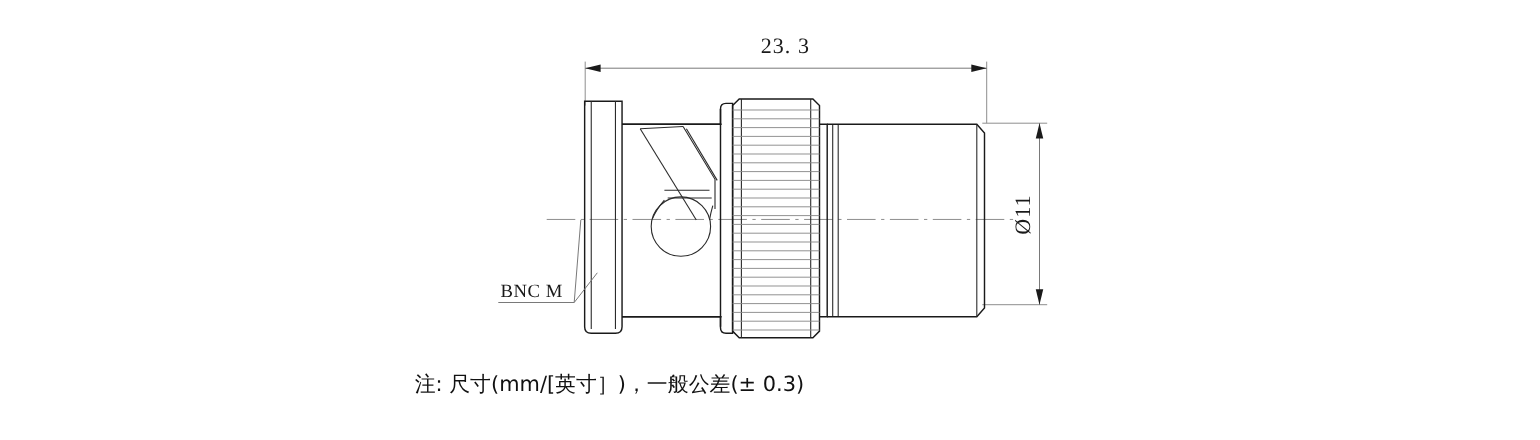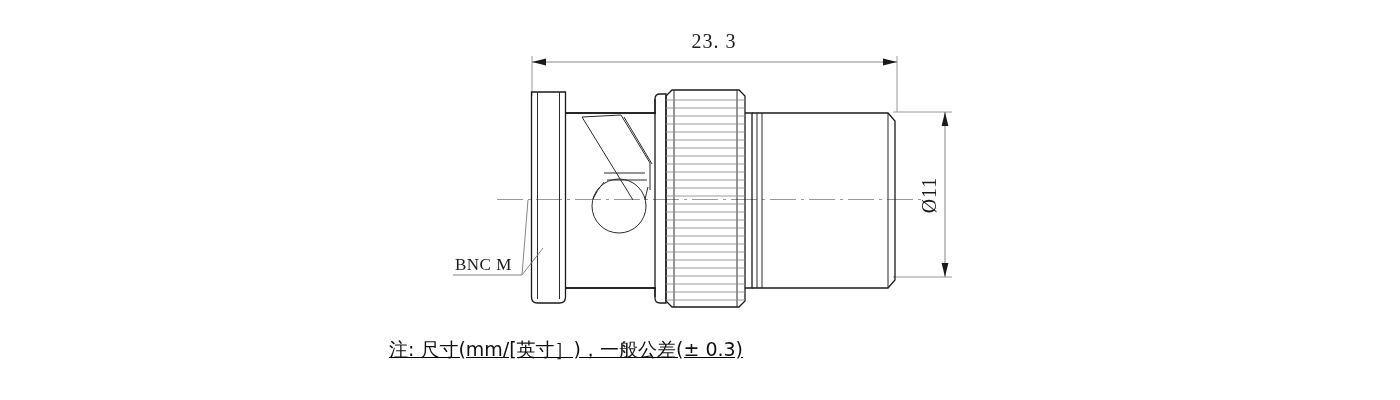--- a/index.html
+++ b/index.html
@@ -76,26 +76,25 @@
     letter-spacing: 1px;
   }
   .callout-text {
     font-family: "Liberation Serif", serif;
     font-size: 17px;
     fill: #1a1a1a;
     letter-spacing: 0.5px;
   }
   .note-block {
     position: absolute;
-    left: 12px;
+    left: 0;
     top: 337px;
     width: 1108px;
     text-align: center;
     line-height: 1.35;
-    text-decoration: underline;
   }
   .note-cn {
     font-family: "DejaVu Sans", "Liberation Sans", sans-serif;
     font-size: 19px;
     color: #111111;
     white-space: nowrap;
   }
   .note-en {
     font-family: "DejaVu Sans", "Liberation Sans", sans-serif;
     font-size: 19px;

